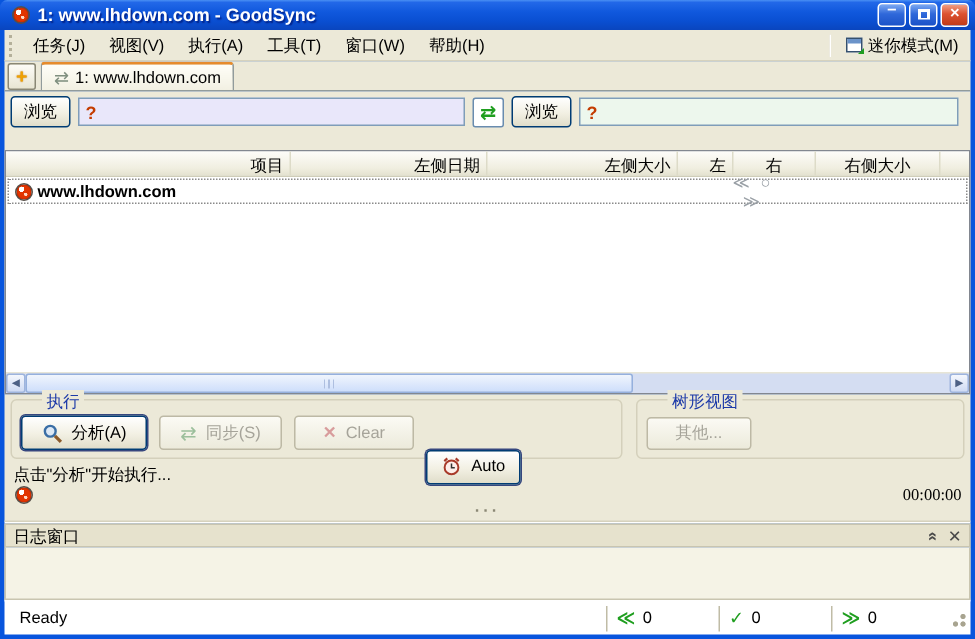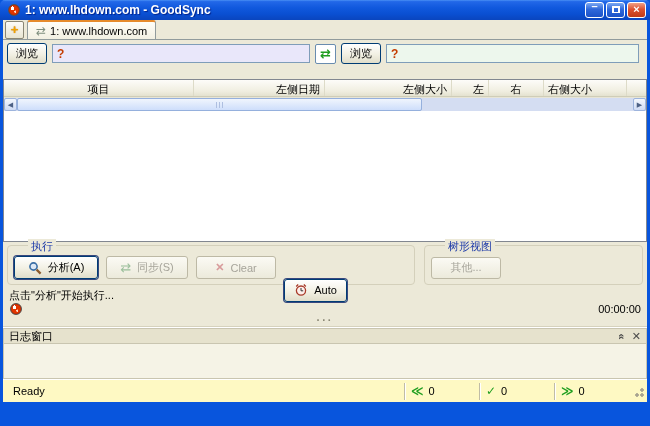--- a/index.html
+++ b/index.html
@@ -100,35 +100,35 @@
   .btn-auto   { width:63px; box-shadow:0 0 0 1px #37477e;margin-top:45px; }
   .btn-disabled { color:#a6a49a; border-color:#bdb9a5; background:linear-gradient(180deg,#fbfaf4,#eceadb); }
   .tree-btn { width:70px; height:22px; }
   .icon-x { color:#d05050; font-weight:bold; }
   .icon-x.dis { color:#d89c9c; }
   .sync-glyph { font-size:13px; line-height:11px; color:#2f9e2f; }
   .sync-glyph.dis { color:#9cbf9c; }
 
   .hint-row { height:14px; background:#ece9d8; padding:1px 6px; font-size:11px; }
   .icon-row { height:16px; background:#ece9d8; display:flex; align-items:center; padding:0 6px; }
-  .elapsed { margin-left:auto; font-size:11px; }
+  .elapsed { margin-left:auto; font-size:11px;font-family:Liberation Serif, serif; }
 
   .splitter { height:10px; background:#ece9d8; text-align:center; color:#8b8875; font-weight:bold;
     line-height:6px; letter-spacing:2px; border-bottom:1px solid #d6d2bd; }
 
   
   .log-panel { height:52px; display:flex; flex-direction:column; border-top:1px solid #fff; }
   .log-header { height:16px; background:#e6e2cd; border:1px solid #c9c5b0; display:flex; align-items:center;
     padding:0 5px; font-size:11px; }
   .log-tools { margin-left:auto; display:flex; gap:8px; color:#4a4a4a; }
   .chevron-up { display:inline-block; transform:rotate(90deg); font-weight:bold; }
   .log-body { flex:1; background:#f5f3e6; border:1px solid #c9c5b0; border-top:none; }
 
   
-  .statusbar { height:23px; background:#fef9c3; border-top:1px solid #fff; display:flex; align-items:center;
+  .statusbar { height:23px; background:#ffffff; border-top:1px solid #fff; display:flex; align-items:center;
     padding:2px 2px 2px 4px; font-size:11px; }
   .sb-panel { height:17px; display:flex; align-items:center; padding:0 6px; }
   .sb-ready { flex:1; }
   .sb-count { width:75px; border-left:1px solid #c0bca6; box-shadow:inset 1px 0 0 #fff; gap:5px; }
   .g-ico { color:#1f9e1f; font-weight:bold; font-size:12px; }
   .sb-grip { width:14px; height:14px; margin-left:2px;
     background:radial-gradient(circle at 11px 11px,#a8a490 0 1.5px,transparent 2px),
                radial-gradient(circle at 11px 6px,#a8a490 0 1.5px,transparent 2px),
                radial-gradient(circle at 6px 11px,#a8a490 0 1.5px,transparent 2px); }
 </style>
@@ -140,20 +140,35 @@
   <div class="titlebar">
     <span class="gs-logo"></span>
     <span class="title">1: www.lhdown.com - GoodSync</span>
     <span class="winbtns">
       <span class="winbtn min"><span>–</span></span>
       <span class="winbtn max"><span></span></span>
       <span class="winbtn close"><span>×</span></span>
     </span>
   </div>
 
+  <div class="menubar">
+    <span class="grip"></span>
+    <span class="menu-item">任务(J)</span>
+    <span class="menu-item">视图(V)</span>
+    <span class="menu-item">执行(A)</span>
+    <span class="menu-item">工具(T)</span>
+    <span class="menu-item">窗口(W)</span>
+    <span class="menu-item">帮助(H)</span>
+    <span class="menu-spacer"></span>
+    <span class="vsep"></span>
+    <span class="minimode">
+      <span class="mm-icon"></span>
+      <span>迷你模式(M)</span>
+    </span>
+  </div>
 
   <div class="tabbar">
     <span class="newtab-btn">+</span>
     <span class="tab">
       <span class="tab-sync-icon">⇄</span>
       <span>1: www.lhdown.com</span>
     </span>
   </div>
 
   <div class="browse-row">
@@ -161,26 +176,33 @@
     <input class="path-input" style="width: 258px;" readonly="" value="?">
     <span class="swap-btn">⇄</span>
     <button class="xp-btn">浏览</button>
     <input class="path-input right" style="width: 253px;" readonly="" value="?">
   </div>
 
   <div class="spacer-strip"></div>
 
   <div class="file-list">
     <div class="fl-header">
-      <span class="fl-col" style="width:190px;text-align:center">项目</span>
+      <span class="fl-col" style="width:190px;text-align:right">项目</span>
       <span class="fl-col" style="width:131px;text-align:right">左侧日期</span>
       <span class="fl-col" style="width:127px;text-align:right">左侧大小</span>
       <span class="fl-col" style="width:37px;text-align:right">左</span>
       <span class="fl-col" style="width:55px;text-align:center">右</span>
-      <span class="fl-col" style="width:83px;text-align:left">右侧大小</span>
+      <span class="fl-col" style="width:83px;text-align:center">右侧大小</span>
+    </div>
+    <div class="fl-body">
+      <div class="fl-row">
+        <span class="gs-logo"></span>
+        <span class="name">www.lhdown.com</span>
+        <span class="dir-icons">≪ ○ ≫</span>
+      </div>
     </div>
     <div class="hscroll">
       <span class="hs-arrow">◀</span>
       <span class="hs-thumb"></span>
       <span class="hs-track"></span>
       <span class="hs-arrow">▶</span>
     </div>
   </div>
 
   <div class="groups-row">

